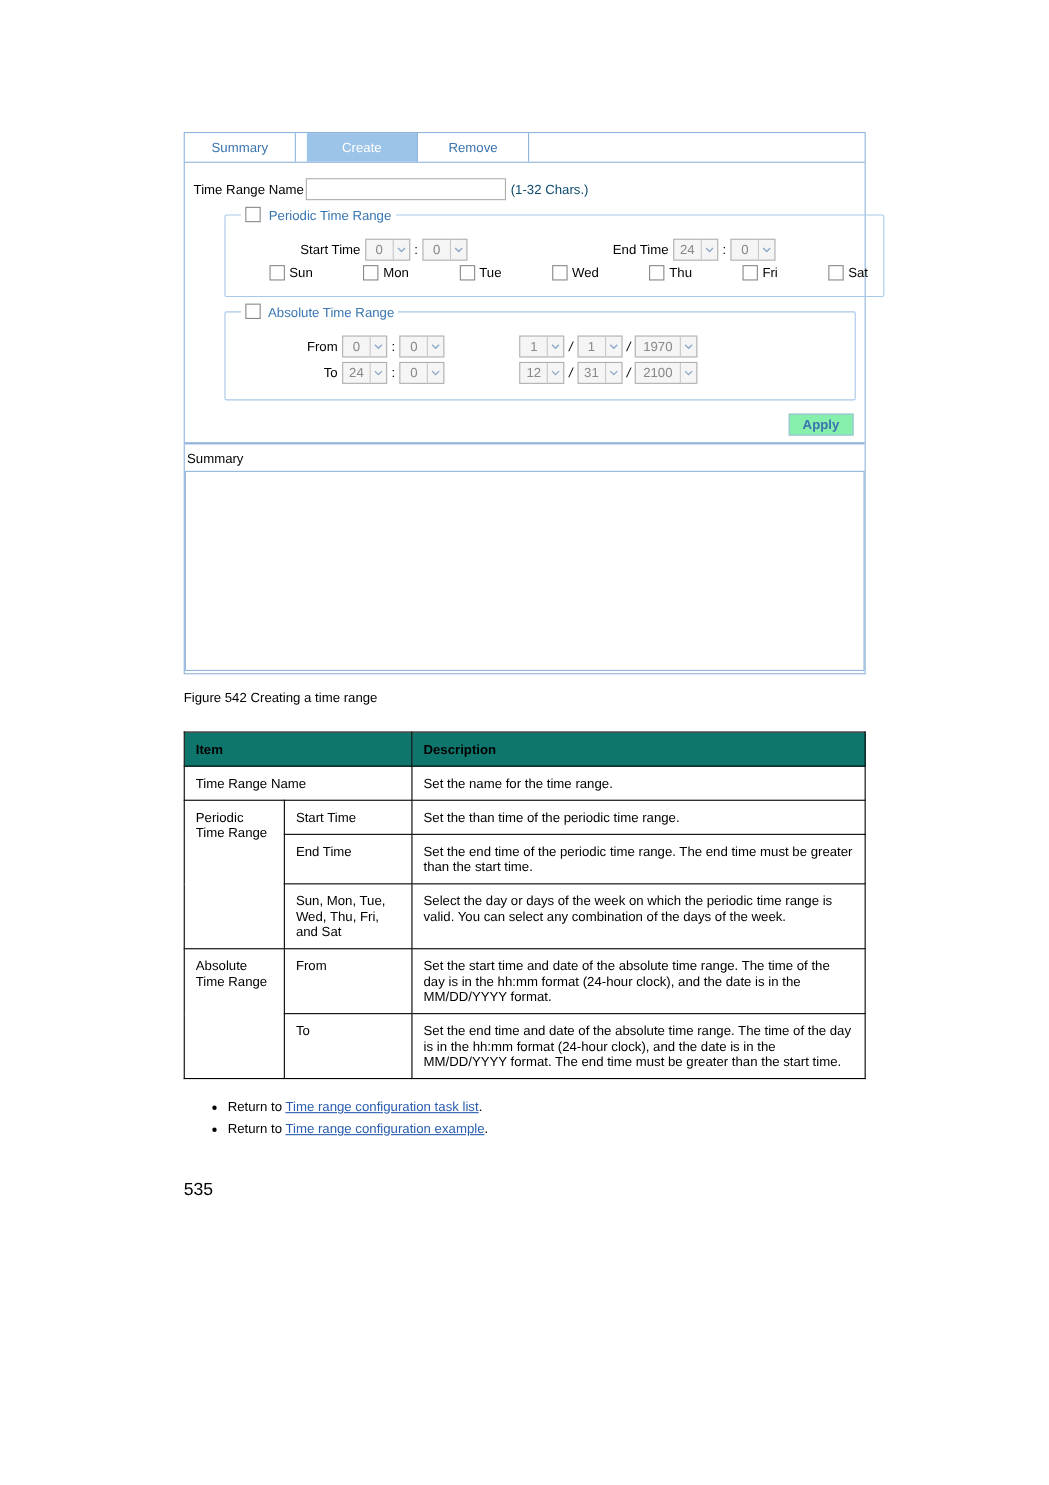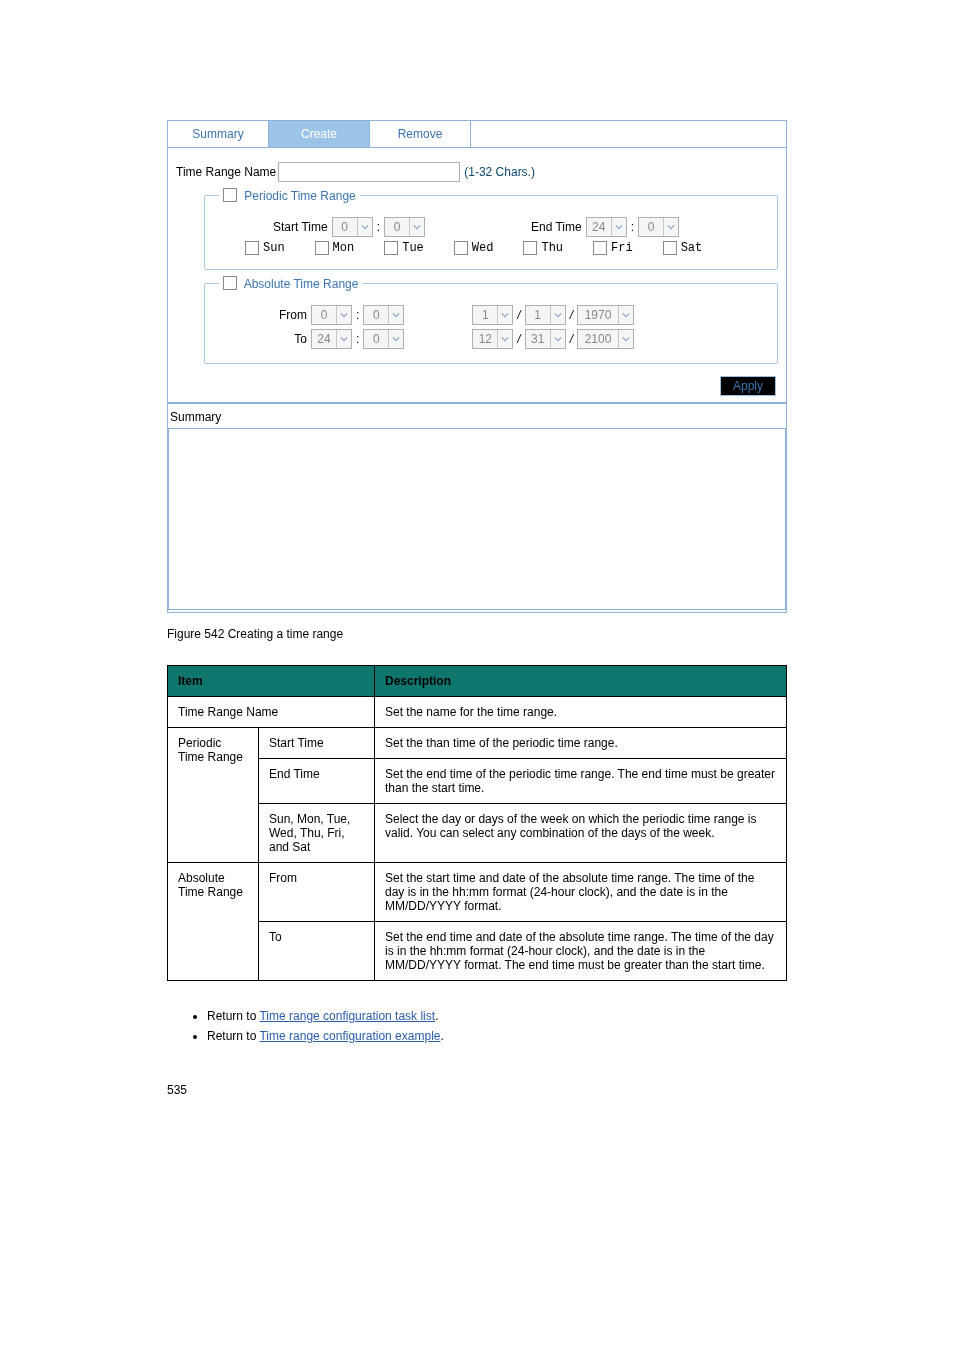--- a/index.html
+++ b/index.html
@@ -1,50 +1,50 @@
 <!DOCTYPE html>
 <html><head>
 <meta charset="utf-8">
 <style>
   html,body{margin:0;padding:0;background:#fff;font-family:Arial,Helvetica,sans-serif;font-size:12px;color:#000;}
   .page{width:840px;margin:0 auto;padding:60px 110px 80px 110px;box-sizing:border-box;}
   .screenshot{border:1px solid #8fb3db;position:relative;background:#fff;margin-top:60px;}
   .tabbar{display:flex;height:26px;border-bottom:1px solid #8fb3db;}
   .tabbar .tab{flex:none;width:100px;text-align:center;line-height:26px;border-right:1px solid #8fb3db;color:#3b73af;font-size:12px;}
-  .tabbar .tab.active{background:#9cc3e8;color:#fff;}
+  .tabbar .tab.active{background:#9cc3e8;color:#fff;margin-left:10px;}
   .form-area{padding:10px 8px 6px 8px;}
   .row{display:flex;align-items:center;margin:4px 0;}
   .label{color:#000;}
   .input{border:1px solid #adadad;height:18px;background:#fff;}
   .hint{color:#0c4a6e;}
   fieldset{border:1px solid #a8c8e8;margin:6px 0 0 28px;padding:10px 14px 10px 14px;border-radius:2px;}
   legend{padding:0 4px;color:#3a76b1;font-size:12px;}
   legend .cb{width:12px;height:12px;border:1px solid #888;display:inline-block;vertical-align:-2px;margin-right:4px;background:#fff;}
   .field-row{display:flex;align-items:center;gap:4px;margin:4px 0;font-size:12px;}
   .field-row .lbl{color:#000;}
   .sel{display:inline-flex;align-items:center;border:1px solid #b0b0b0;background:#f5f5f5;color:#888;height:18px;}
   .sel .val{padding:0 4px;min-width:16px;text-align:center;}
   .sel .dd{width:14px;height:18px;display:flex;align-items:center;justify-content:center;border-left:1px solid #c8c8c8;}
   .sel .dd svg{width:8px;height:8px;}
-  .days{display:flex;gap:30px;padding-left:26px;font-family:Liberation Mono, monospace;}
+  .days{display:flex;gap:46px;padding-left:26px;}
   .dayitem{display:flex;align-items:center;gap:4px;}
   .dayitem .cb{width:12px;height:12px;border:1px solid #888;display:inline-block;background:#fff;}
   .apply-row{display:flex;justify-content:flex-end;padding:6px 10px;border-bottom:2px solid #8fb3db;}
-  .btn{background:#000000;border:1px solid #9fbfdf;color:#3b73af;padding:2px 12px;font-size:12px;}
+  .btn{background:#86efac;border:1px solid #9fbfdf;color:#3b73af;padding:2px 12px;font-size:12px;font-weight:bold;}
   .summary-label{padding:6px 2px 4px 2px;}
   .summary-box{border:1px solid #8fb3db;height:180px;margin:0 0 2px 0;}
   .caption{text-align:left;margin:14px 0 24px 0;font-size:12px;}
   .table-caption{text-align:center;font-weight:bold;font-size:12px;margin:4px 0 6px 0;}
   table.desc{border-collapse:collapse;width:100%;font-size:12px;}
   table.desc th,table.desc td{border:1px solid #000;padding:8px 10px;vertical-align:top;text-align:left;}
   table.desc thead th{background:#0f766e;}
   a.xref{color:#2a5db0;text-decoration:underline;}
-  .return{margin-top:28px;}
+  .return{margin-top:18px;}
   .return li{margin:6px 0;}
-  .pagefoot{margin-top:40px;font-size:12px;}
+  .pagefoot{margin-top:40px;font-size:16px;}
 </style>
 </head>
 <body>
 
 <div class="page">
 
 <div class="screenshot">
   <div class="tabbar">
     <div class="tab">Summary</div>
     <div class="tab active">Create</div>

